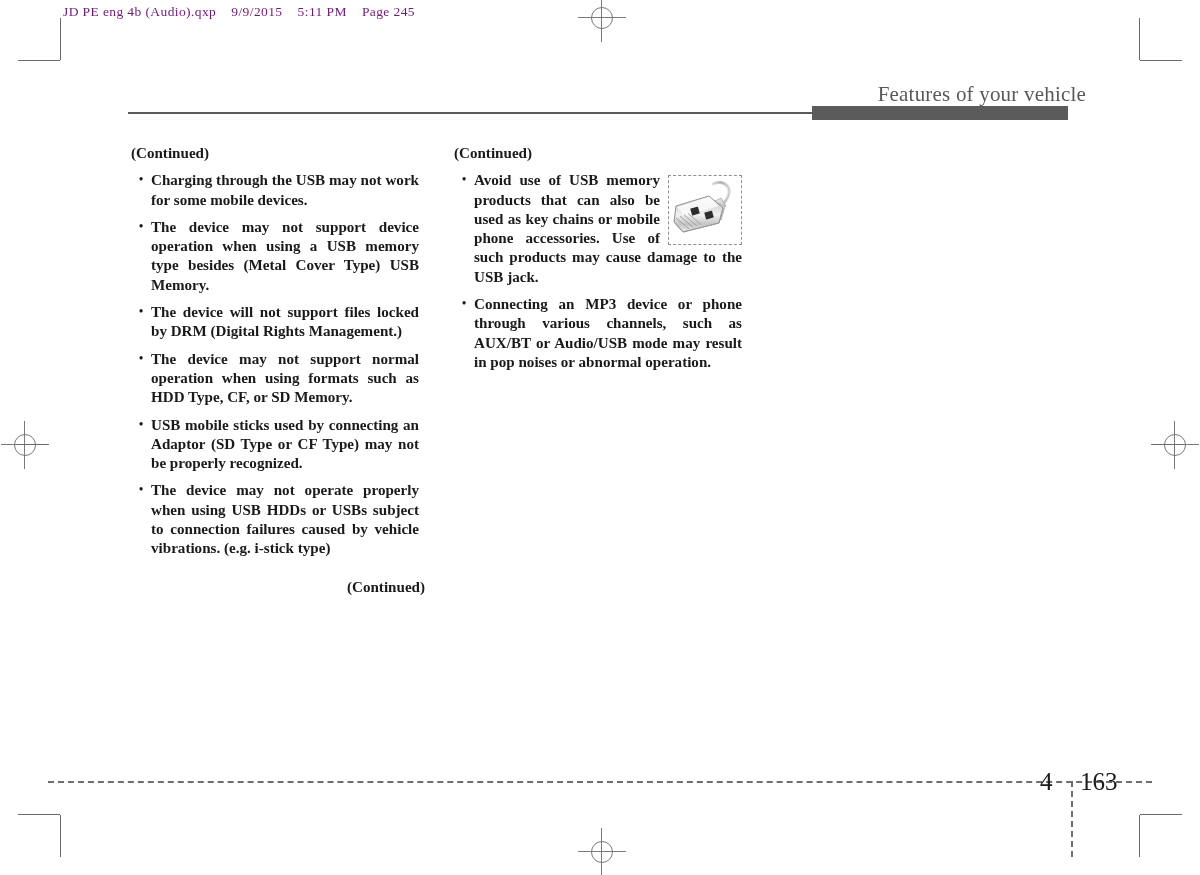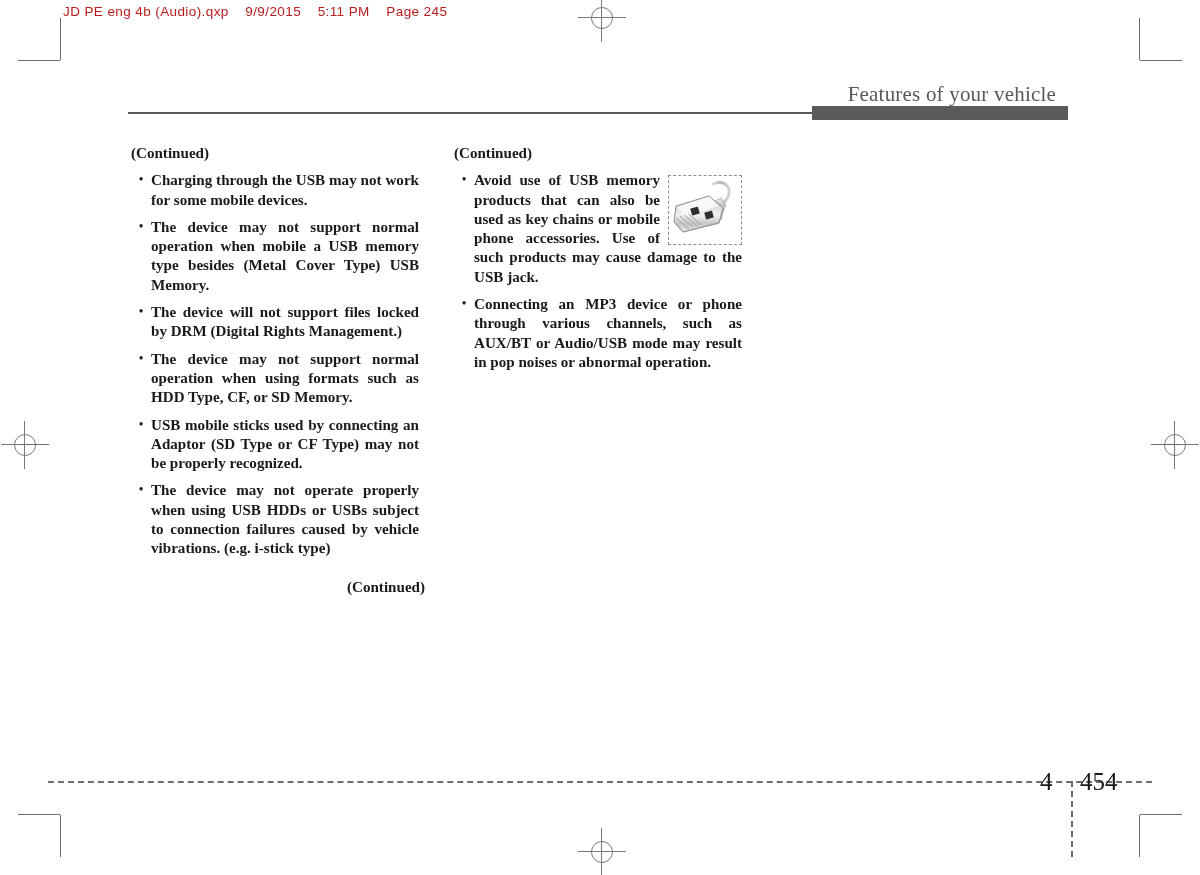--- a/index.html
+++ b/index.html
@@ -14,24 +14,24 @@
     overflow: hidden;
     font-family: "Liberation Serif", serif;
     color: #1a1a1a;
   }
 
   
   .slug {
     position: absolute;
     left: 63px;
     top: 4px;
-    font-family: Liberation Sans, sans-serif;
+    font-family: Liberation Serif, serif;
     font-size: 13.5px;
     letter-spacing: 0.4px;
-    color: #b91c1c;
+    color: #701a75;
     white-space: pre;
   }
 
   
   .crop {
     position: absolute;
     background: #6b6b6b;
   }
   .crop.v { width: 1px; height: 42px; }
   .crop.h { height: 1px; width: 42px; }
@@ -59,21 +59,21 @@
   .reg .ch {
     position: absolute;
     top: 23px; left: 0;
     height: 1px; width: 48px;
     background: #7a7a7a;
   }
 
   
   .running-head {
     position: absolute;
-    right: 144px;
+    right: 114px;
     top: 82px;
     font-family: "Liberation Serif", serif;
     font-size: 21px;
     color: #585858;
     letter-spacing: 0.2px;
     white-space: nowrap;
   }
   .rule-thin {
     position: absolute;
     left: 128px;
@@ -233,21 +233,21 @@
 <div class="rule-thin"></div>
 <div class="rule-thick"></div>
 
 <div class="col col-left">
   <div class="continued-head">(Continued)</div>
   <ul class="bullets">
     <li>
         <span class="t">Charging through the USB may not work for some mobile devices.</span>
       </li>
     <li>
-        <span class="t">The device may not support normal operation when mobile a USB memory type besides (Metal Cover Type) USB Memory.</span>
+        <span class="t">The device may not support device operation when using a USB memory type besides (Metal Cover Type) USB Memory.</span>
       </li>
     <li>
         <span class="t">The device will not support files locked by DRM (Digital Rights Management.)</span>
       </li>
     <li>
         <span class="t">The device may not support normal operation when using formats such as HDD Type, CF, or SD Memory.</span>
       </li>
     <li>
         <span class="t">USB mobile sticks used by connecting an Adaptor (SD Type or CF Type) may not be properly recognized.</span>
       </li>
@@ -314,13 +314,13 @@
     </li>
     <li>
         <span class="t">Connecting an MP3 device or phone through various channels, such as AUX/BT or Audio/USB mode may result in pop noises or abnormal operation.</span>
       </li>
   </ul>
 </div>
 
 <div class="foot-dash"></div>
 <div class="foot-vdash"></div>
 <div class="folio folio-chapter">4</div>
-<div class="folio folio-page">454</div>
+<div class="folio folio-page">163</div>
 
 </body></html>

